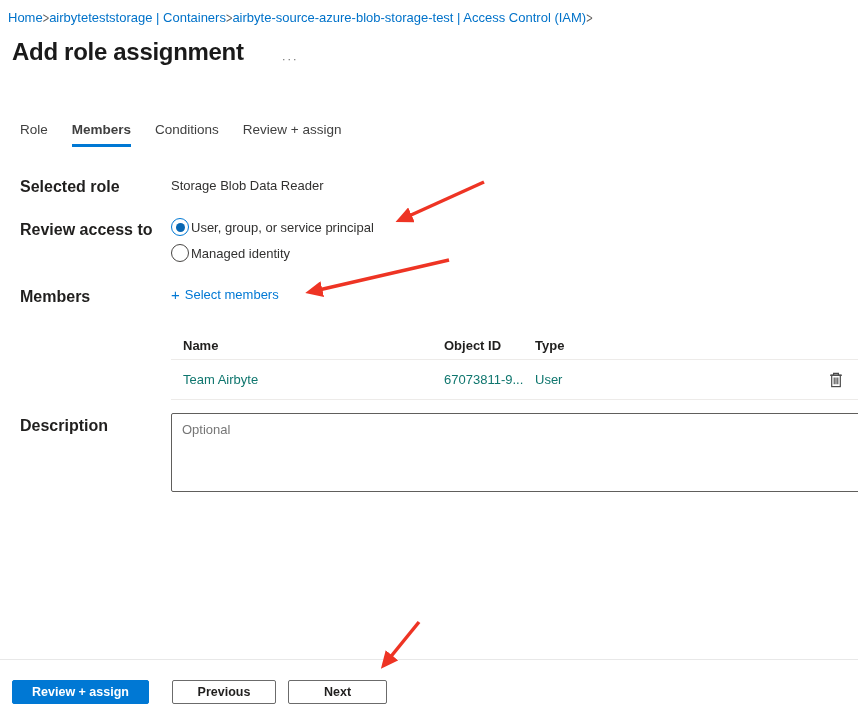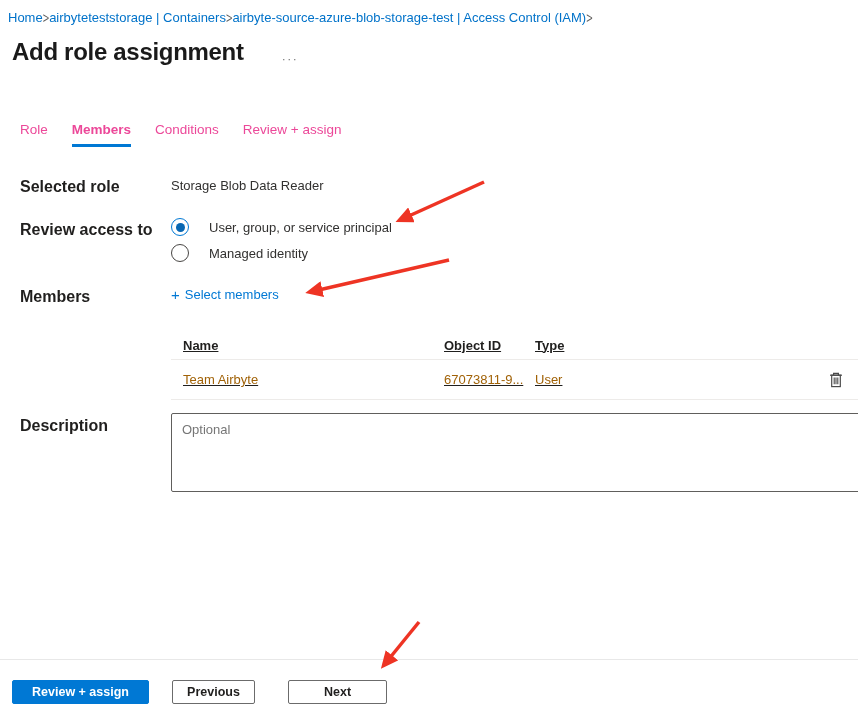--- a/index.html
+++ b/index.html
@@ -24,57 +24,57 @@
   
   .title-row { position:absolute; top:38px; left:12px; display:flex; align-items:flex-end; }
   .page-title { font-size:24px; font-weight:700; letter-spacing:-0.3px; color:#1a1a1a; }
   .more-dots {
     margin-left:38px; margin-top:8px;
     color:#737373; font-size:12px; letter-spacing:1.5px; cursor:pointer;
   }
 
   
   .tabs { position:absolute; top:122px; left:20px; display:flex; gap:24px; font-size:13.5px; }
-  .tab { color:#ec4899; padding-bottom:7px; border-bottom:3px solid transparent; cursor:pointer; }
+  .tab { color:#404040; padding-bottom:7px; border-bottom:3px solid transparent; cursor:pointer; }
   .tab.active { font-weight:700; border-bottom-color:#0078d4; }
 
   
   .form-label {
     position:absolute; left:20px; width:145px;
     font-size:16px; font-weight:700; color:#201f1e;
   }
   .form-value { position:absolute; left:171px; font-size:13px; color:#323130; }
 
-  .radio-row { position:absolute; left:171px; display:flex; align-items:center; gap:20px; cursor:pointer; }
+  .radio-row { position:absolute; left:171px; display:flex; align-items:center; gap:2px; cursor:pointer; }
   .radio-outer {
     width:18px; height:18px; border-radius:50%;
     border:1px solid #484644; background:#fff;
     display:inline-flex; align-items:center; justify-content:center; flex:0 0 auto;
   }
   .radio-outer.selected { border:1.5px solid #0078d4; }
   .radio-dot { width:9px; height:9px; border-radius:50%; background:#0867b3; }
   .radio-label { font-size:13px; color:#323130; }
 
   .select-members {
     position:absolute; left:171px; top:287px;
     display:flex; align-items:center; gap:5px;
     color:#0078d4; font-size:13px; cursor:pointer; text-decoration:none;
   }
   .select-members .plus { font-size:15px; line-height:13px; }
 
   
-  .members-table { position:absolute; left:171px; top:331px; width:688px; font-size:13px;text-decoration:underline; }
+  .members-table { position:absolute; left:171px; top:331px; width:688px; font-size:13px; }
   .t-head, .t-row {
     display:grid;
     grid-template-columns:261px 91px 1fr 46px;
     align-items:center;
     padding-left:12px;
   }
   .t-head { height:29px; border-bottom:1px solid #edebe9; font-weight:700; color:#201f1e; }
-  .t-row  { height:40px; border-bottom:1px solid #edebe9; color:#a16207; }
+  .t-row  { height:40px; border-bottom:1px solid #edebe9; color:#0f766e; }
   .t-action { display:flex; justify-content:center; }
   .trash-btn { cursor:pointer; display:inline-flex; padding:2px; background:none; border:none; }
 
   
   .description-box {
     position:absolute; left:171px; top:413px;
     width:689px; height:79px;
     border:1px solid #605e5c; border-radius:2px;
     padding:8px 10px;
     font-family:"Liberation Sans","DejaVu Sans",sans-serif;
@@ -87,21 +87,21 @@
   .footer-divider { position:absolute; top:659px; left:0; width:858px; border-top:1px solid #e8e8e8; }
   .btn {
     position:absolute; top:680px; height:24px;
     font-family:"Liberation Sans","DejaVu Sans",sans-serif;
     font-size:12.5px; font-weight:600;
     border-radius:2px; cursor:pointer;
     display:inline-flex; align-items:center; justify-content:center;
   }
   .btn-primary { left:12px; width:137px; background:#0078d4; border:1px solid #0078d4; color:#fff; }
   .btn-secondary { background:#fff; border:1px solid #6b6b6b; color:#201f1e; }
-  .btn-previous { left:172px; width:83px; }
+  .btn-previous { left:172px; width:104px; }
   .btn-next { left:288px; width:99px; }
 
   
   .arrow-overlay { position:absolute; inset:0; pointer-events:none; }
 </style>
 </head>
 <body>
 
 <nav class="breadcrumb">
   <a class="crumb">Home</a>

